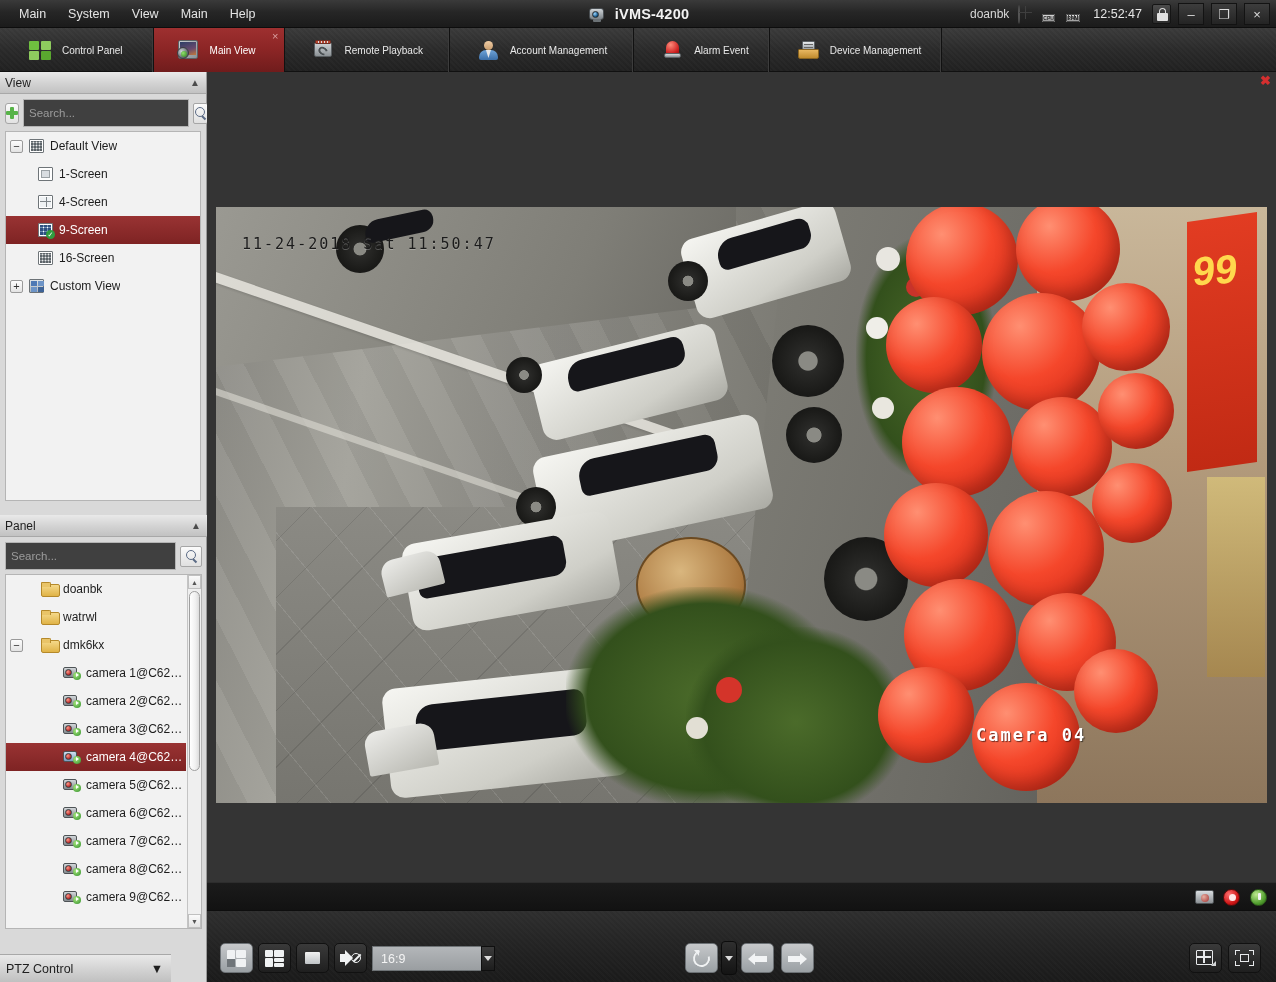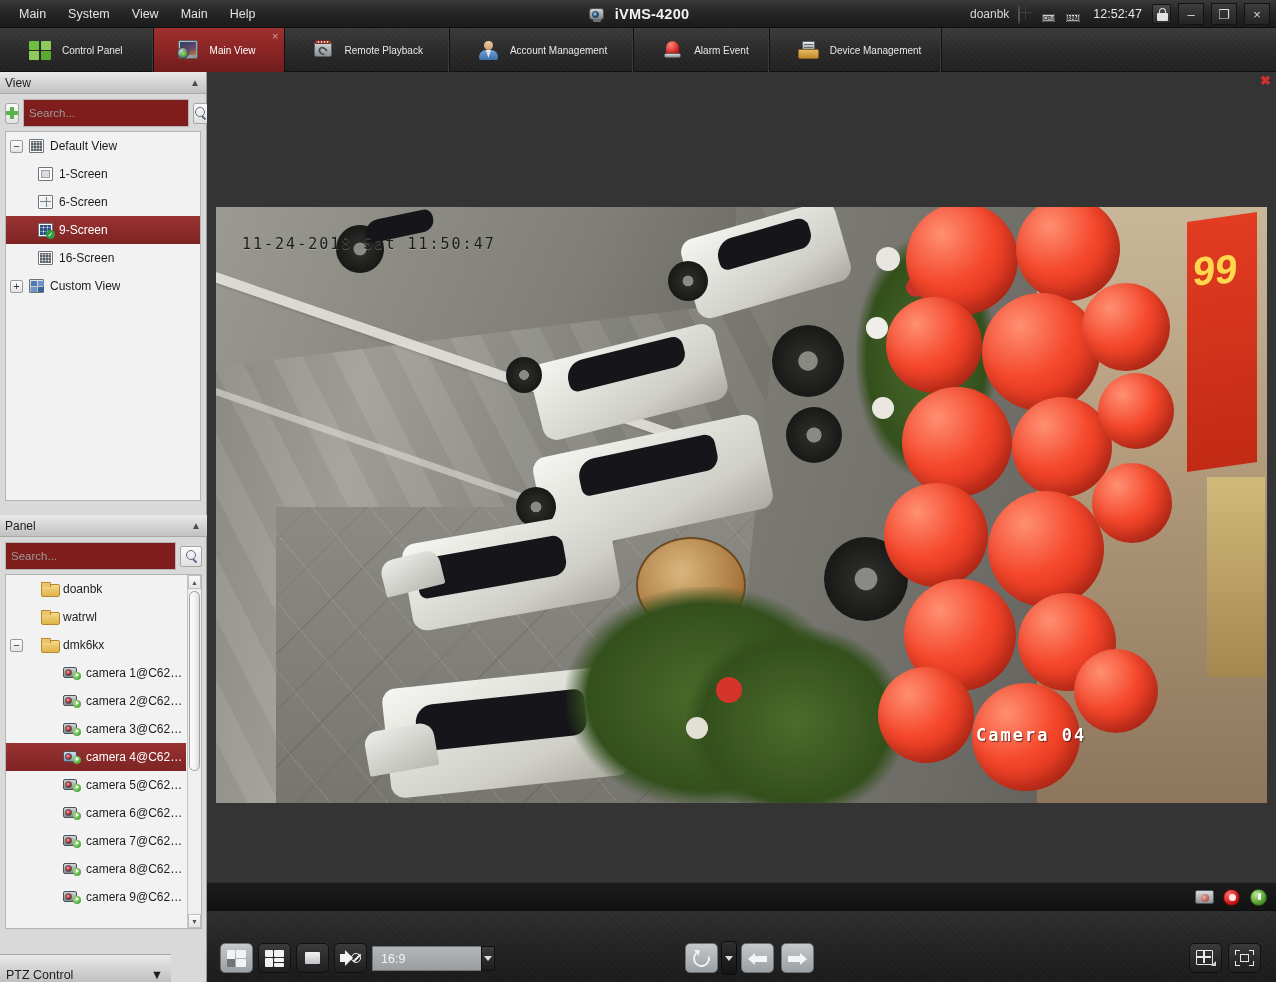--- a/index.html
+++ b/index.html
@@ -218,21 +218,21 @@
   .searchrow { display:flex; align-items:center; gap:4px; padding:5px 5px 4px 5px; }
   .addbtn {
     width:21px;height:21px;border:1px solid #a6a6a6;border-radius:3px;
     background:linear-gradient(180deg,#fbfbfb,#e2e2e2);
     display:flex;align-items:center;justify-content:center;
   }
   .plus { position:relative; width:12px; height:12px; }
   .plus:before{content:"";position:absolute;left:4px;top:0;width:4px;height:12px;background:#57b348;border-radius:1px;}
   .plus:after{content:"";position:absolute;left:0;top:4px;width:12px;height:4px;background:#57b348;border-radius:1px;}
   .sinput {
-    flex:1; height:21px; border:1px solid #b4b4b4; background:#7f1d1d;
+    flex:1; height:21px; border:1px solid #b4b4b4; background:#404040;
     font-size:11.5px; color:#8d8d8d; padding:13px 5px; font-family:"Liberation Sans",sans-serif;
   }
   .sinput::placeholder{ color:#9b9b9b; }
   .magbtn {
     width:22px;height:21px;border:1px solid #a6a6a6;border-radius:2px;
     background:linear-gradient(180deg,#fbfbfb,#e0e0e0);
     display:flex;align-items:center;justify-content:center;
   }
   .mag { position:relative; width:13px; height:13px; }
   .mag:before{
@@ -352,21 +352,21 @@
   .sv-arrow.up{top:0;} .sv-arrow.down{bottom:0;}
   .sv-thumb {
     position:absolute; left:1px; top:16px; width:11px; height:180px; border-radius:6px;
     background:linear-gradient(90deg,#ffffff,#f0f0f0 60%,#dcdcdc);
     border:1px solid #9f9f9f;
   }
   .camlist-scroll { position:absolute; inset:0 15px 0 0; overflow:hidden; }
 
   .ptz-head {
     position:absolute; bottom:0; left:0; width:171px; height:28px;
-    display:flex; align-items:flex-end; justify-content:space-between; padding:0 8px 0 6px;
+    display:flex; align-items:center; justify-content:space-between; padding:0 8px 0 6px;
     background:linear-gradient(180deg,#e9e9e9 0%,#d2d2d2 55%,#c0c0c0 100%);
     border-top:1px solid #a8a8a8; color:#1e1e1e; font-size:12.5px;
   }
 
   .collapse-handle {
     position:absolute; left:207px; top:515px; width:11px; height:30px;
     background:linear-gradient(90deg,#cfcfcf,#bdbdbd);
     border:1px solid #9a9a9a; border-left:none;
     display:flex; align-items:center; justify-content:center;
   }
@@ -753,21 +753,21 @@
         <span class="gico">
             <span class="grid-ico g1"></span>
           </span>
         <span class="tlabel">1-Screen</span>
       </div>
       <div class="trow">
         <span class="indent"></span>
         <span class="gico">
             <span class="grid-ico g2"></span>
           </span>
-        <span class="tlabel">6-Screen</span>
+        <span class="tlabel">4-Screen</span>
       </div>
       <div class="trow sel">
         <span class="indent"></span>
         <span class="gico">
             <span class="grid-ico g3"></span>
             <span class="chk9">✓</span>
           </span>
         <span class="tlabel">9-Screen</span>
       </div>
       <div class="trow">

